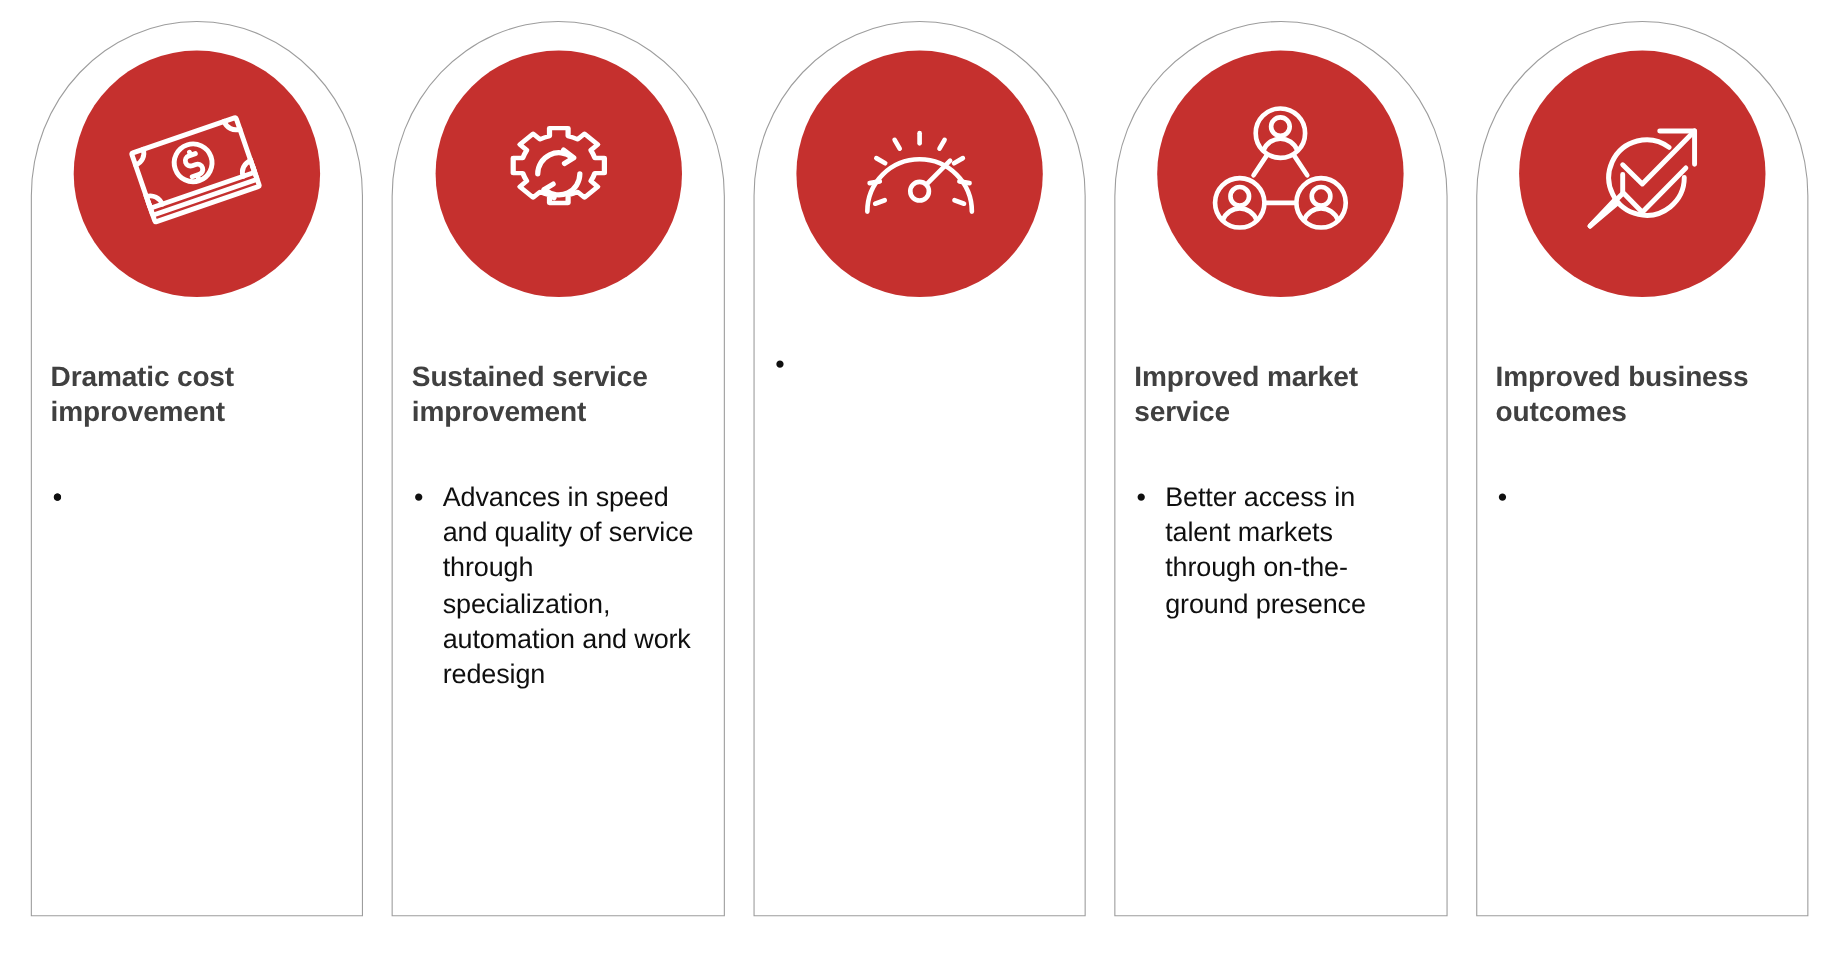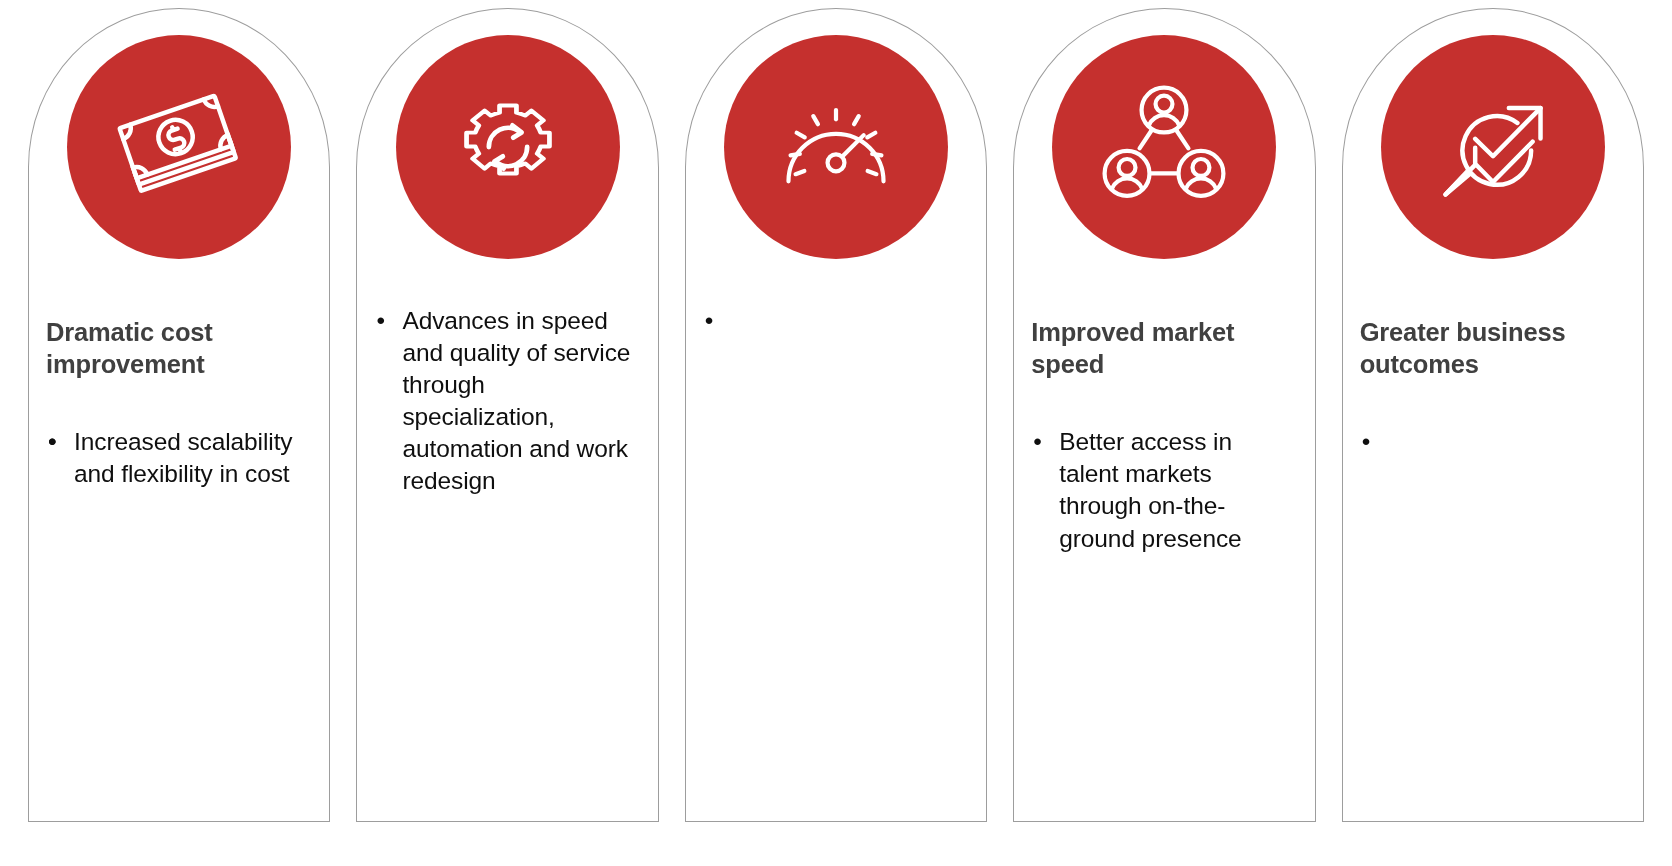--- a/index.html
+++ b/index.html
@@ -15,21 +15,21 @@
   }
   #board {
     position: relative;
     width: 1672px;
     height: 866px;
     background: #ffffff;
   }
   .cards {
     position: absolute;
     left: 28px;
-    top: 8px;
+    top: 19px;
     width: 1616px;
     height: 814px;
     display: flex;
     flex-direction: row;
     gap: 26px;
   }
   .card {
     position: relative;
     flex: 1 1 0;
     min-width: 0;
@@ -126,39 +126,39 @@
         </span>
       </div>
       <div class="card-body">
         <div class="card-title">Dramatic cost improvement</div>
         <ul class="bullets">
           <li class="bullet">
             <span class="dot">•</span>
           </li>
           <li class="bullet">
             <span class="dot">•</span>
-            <span>Increased scalability and flexibility in cost</span>
           </li>
         </ul>
       </div>
     </div>
 
     <div class="card">
       <div class="icon-badge">
         <span>
           <svg viewBox="0 0 100 100" fill="none" stroke="#ffffff" stroke-width="3.6" stroke-linejoin="round" stroke-linecap="round">
             <path d="M43.6 8.5h12.8v6.6a36 36 0 0 1 6.6 2.7l4.7-4.7 9.1 9.1-4.7 4.7a36 36 0 0 1 2.7 6.6h6.6v12.8h-6.6a36 36 0 0 1-2.7 6.6l4.7 4.7-9.1 9.1-4.7-4.7a36 36 0 0 1-6.6 2.7v6.6H43.6v-6.6a36 36 0 0 1-6.6-2.7l-4.7 4.7-9.1-9.1 4.7-4.7a36 36 0 0 1-2.7-6.6h-6.6V33.5h6.6a36 36 0 0 1 2.7-6.6l-4.7-4.7 9.1-9.1 4.7 4.7a36 36 0 0 1 6.6-2.7z" transform="translate(0 10) scale(1 0.82) translate(0 2)"></path>
             <path d="M35.5 50a14.5 14.5 0 0 1 23.6-11.3"></path>
             <path d="M64.5 50a14.5 14.5 0 0 1-23.6 11.3"></path>
             <path d="M53.3 33.6l7 5.4-6.4 3.9"></path>
             <path d="M46.7 66.4l-7-5.4 6.4-3.9"></path>
           </svg>
         </span>
       </div>
       <div class="card-body">
+        <div class="card-title">Sustained service improvement</div>
         <ul class="bullets">
           <li class="bullet">
             <span class="dot">•</span>
             <span>Advances in speed and quality of service through specialization, automation and work redesign</span>
           </li>
         </ul>
       </div>
     </div>
 
     <div class="card">
@@ -210,21 +210,21 @@
               <circle cx="78" cy="65.5" r="6.4"></circle>
               <path d="M66.5 81.6a12.4 12.4 0 0 1 23 0"></path>
             </g>
             <path d="M40.5 37.5l-9 13.5"></path>
             <path d="M59.5 37.5l9 13.5"></path>
             <path d="M39.5 70h21"></path>
           </svg>
         </span>
       </div>
       <div class="card-body">
-        <div class="card-title">Improved market speed</div>
+        <div class="card-title">Improved market service</div>
         <ul class="bullets">
           <li class="bullet">
             <span class="dot">•</span>
             <span>Better access in talent markets through on-the-ground presence</span>
           </li>
         </ul>
       </div>
     </div>
 
     <div class="card">
@@ -234,21 +234,21 @@
             <path d="M68.5 31.8a26 26 0 1 0 10.4 20.8"></path>
             <path d="M36.5 50.5v12.2L50 76.5l30-30.5"></path>
             <path d="M62 20.5h24v23"></path>
             <path d="M86 20.5L50 57 36.5 43.8"></path>
             <path d="M36.5 63.5L14 86"></path>
             <path d="M31 68l-17 18 19-16"></path>
           </svg>
         </span>
       </div>
       <div class="card-body">
-        <div class="card-title">Greater business outcomes</div>
+        <div class="card-title">Improved business outcomes</div>
         <ul class="bullets">
           <li class="bullet">
             <span class="dot">•</span>
           </li>
         </ul>
       </div>
     </div>
 
   </div>
 </div>

